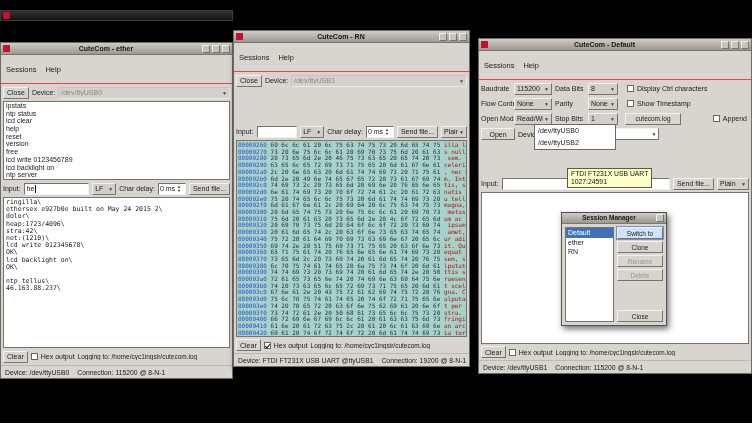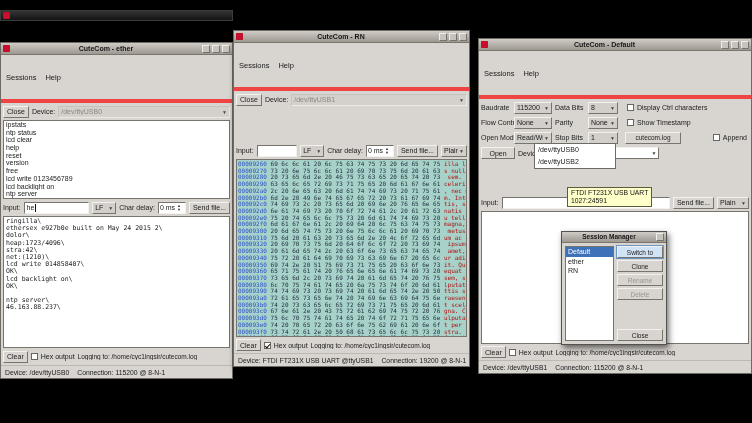--- a/index.html
+++ b/index.html
@@ -7,22 +7,22 @@
     font-family:"Liberation Sans",sans-serif;color:#1b1b1b;}
   .window{position:absolute;background:#d8d4cf;border:1px solid #6e6a64;display:flex;
     flex-direction:column;box-sizing:border-box;box-shadow:2px 2px 6px rgba(0,0,0,.6);}
   .titlebar{height:11px;flex:none;background:linear-gradient(#cfcbc6,#9d9890);display:flex;
     align-items:center;gap:2px;padding:0 2px;border-bottom:1px solid #7a766f;}
   .titlebar .title{flex:1;text-align:center;font-size:7px;font-weight:bold;color:#161616;
     line-height:11px;white-space:nowrap;overflow:hidden;}
   .app-icon{width:7px;height:7px;flex:none;background:#c8102e;border-radius:1px;box-shadow:inset 0 0 1px #7d0a1d;}
   .tb-btn{width:8px;height:8px;flex:none;background:#c6c2bc;border:1px solid;box-sizing:border-box;
     border-color:#f0eeea #77736d #77736d #f0eeea;}
-  .menubar{height:12px;flex:none;display:flex;align-items:center;gap:9px;padding:16px 5px;
-    font-size:7.5px;border-bottom:4px solid #ef4444;}
+  .menubar{height:12px;flex:none;display:flex;align-items:center;gap:9px;padding:8px 5px;
+    font-size:7.5px;border-bottom:1px solid #ef4444;}
   .menu-item{white-space:nowrap;}
   .content{flex:1;display:flex;flex-direction:column;gap:2px;padding:2px;min-height:0;position:relative;}
   .row{display:flex;align-items:center;gap:3px;font-size:7px;flex:none;height:13px;
     white-space:nowrap;overflow:hidden;}
   .label{white-space:nowrap;}
   .btn{font-family:"Liberation Sans",sans-serif;font-size:7px;line-height:9px;margin:0;
     padding:0 3px;height:12px;background:#d8d4cf;color:#1b1b1b;border:1px solid;
     border-color:#f3f1ed #77736d #77736d #f3f1ed;white-space:nowrap;box-sizing:border-box;}
   .btn.disabled{color:#9a958d;}
   .btn.focused{background:#d2e3f5;box-shadow:0 0 0 1px #6a96c8;}
@@ -143,26 +143,26 @@
         </span>
         <button class="btn">Send file...</button>
       </div>
       <div class="outpane">
           <div class="out-line">ringilla\</div>
           <div class="out-line">ethersex e927b0e built on May 24 2015 2\</div>
           <div class="out-line">dolor\</div>
           <div class="out-line">heap:1723/4096\</div>
           <div class="out-line">stra:42\</div>
           <div class="out-line">net:(1210)\</div>
-          <div class="out-line">lcd write 014858407\</div>
+          <div class="out-line">lcd write 012345678\</div>
           <div class="out-line">OK\</div>
           <div class="out-line">lcd backlight on\</div>
           <div class="out-line">OK\</div>
           <div class="out-line">&nbsp;</div>
-          <div class="out-line">ntp server\</div>
+          <div class="out-line">ntp tellus\</div>
           <div class="out-line">46.163.88.237\</div>
         </div>
       <div class="row bottom-row">
         <button class="btn">Clear</button>
         <span class="checkbox"></span>
         <span class="label">Hex output</span>
         <span class="log-text grow">Logging to:  /home/cyc1ingsir/cutecom.log</span>
       </div>
     </div>
     <div class="statusbar">

